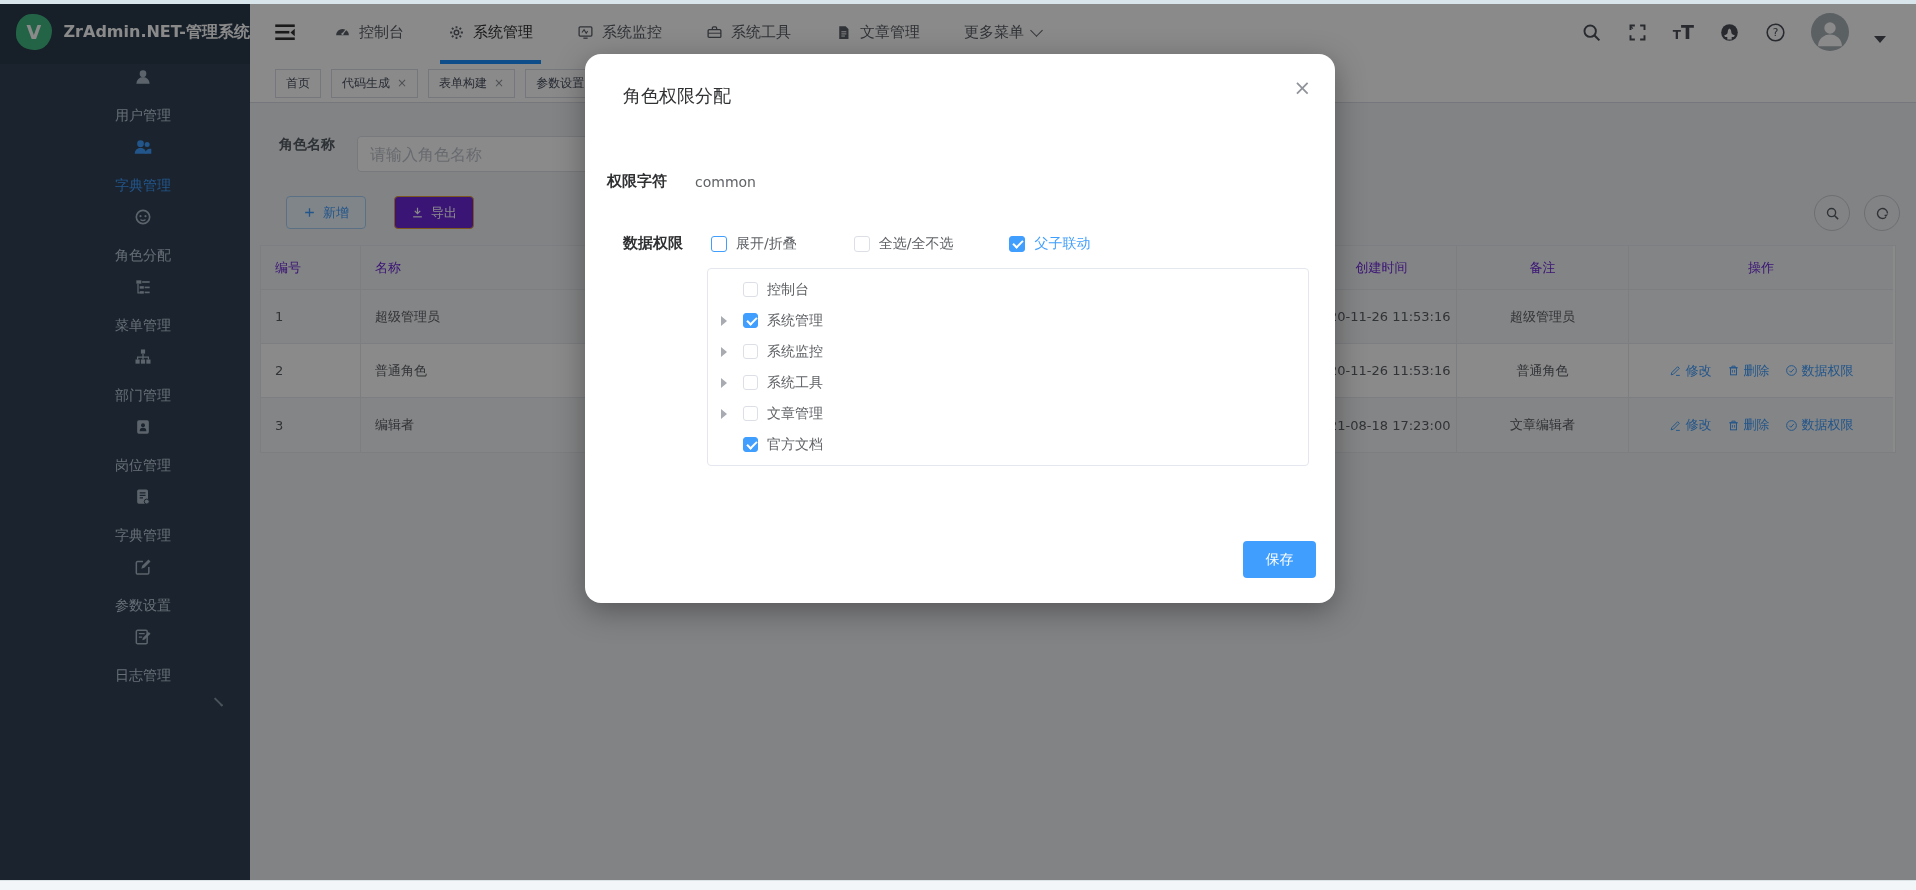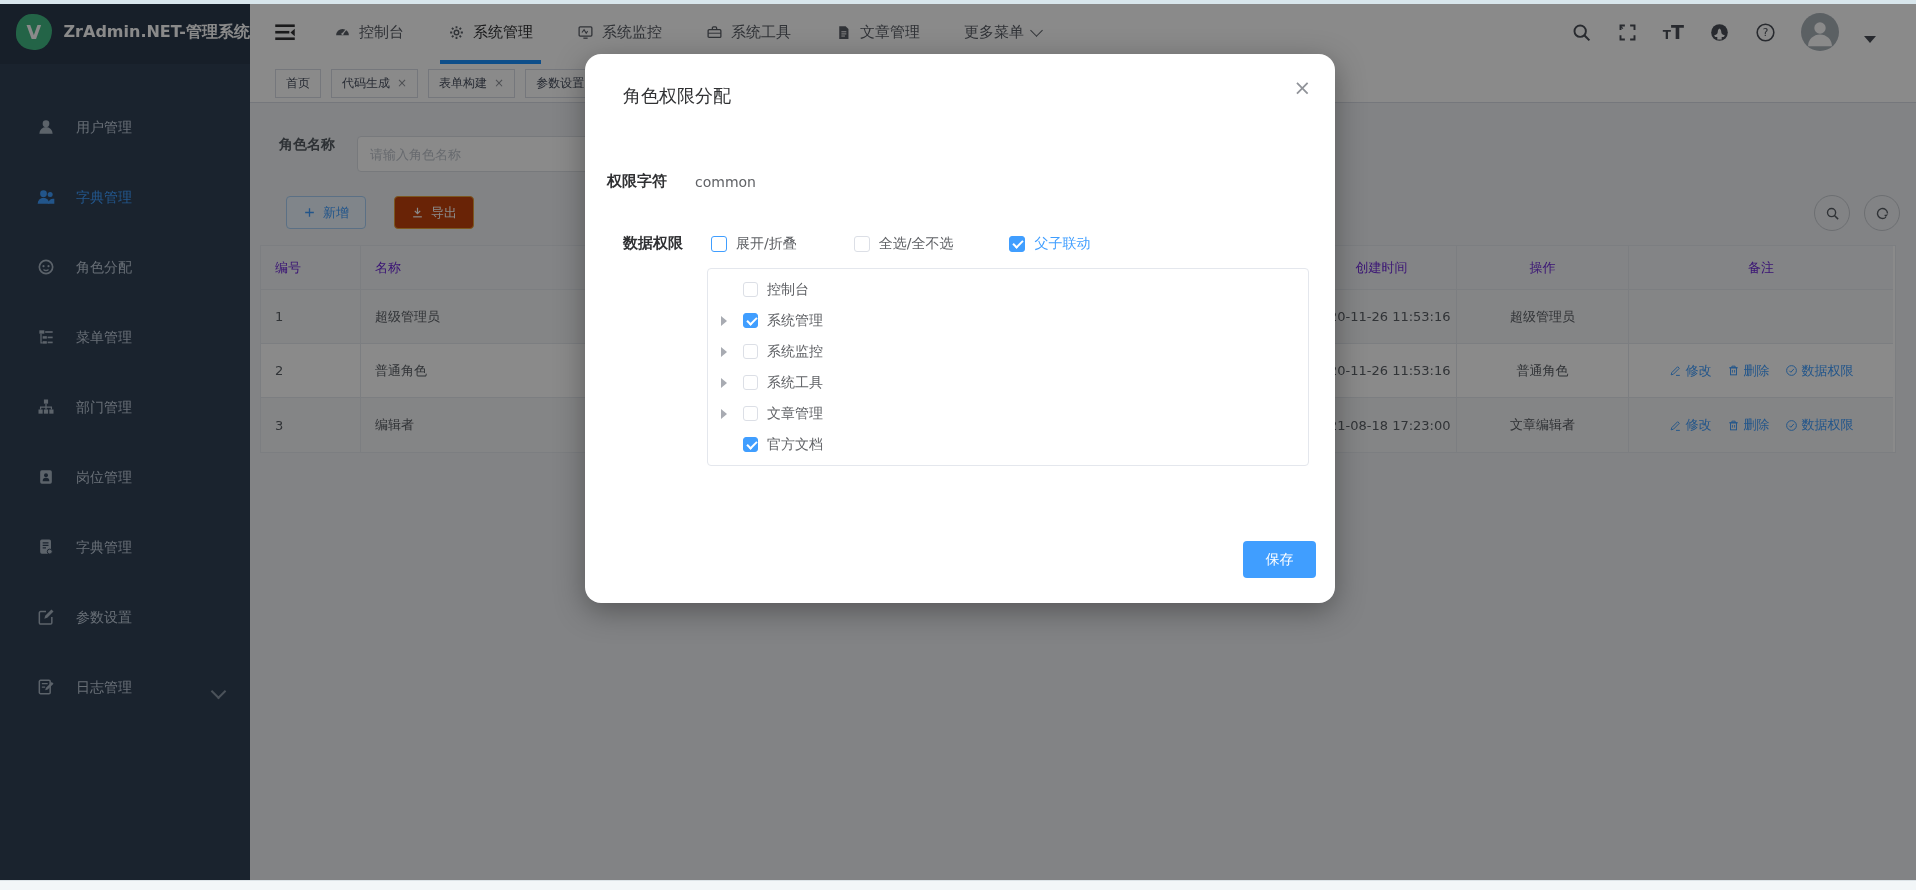--- a/index.html
+++ b/index.html
@@ -10,69 +10,69 @@
   }
   svg{display:block;}
 
   
   .sidebar{position:absolute;left:0;top:0;bottom:0;width:250px;background:#304156;z-index:1;}
   .logo{height:64px;display:flex;align-items:center;padding-left:16px;gap:12px;background:#2b3a4d;}
   .logo-badge{width:36px;height:36px;border-radius:46% 54% 48% 52%/52% 48% 56% 44%;background:#42b983;
     color:#fff;display:flex;align-items:center;justify-content:center;font-weight:bold;font-size:19px;}
   .logo-text{color:#ffffff;font-size:16px;font-weight:bold;white-space:nowrap;}
   .menu{padding-top:3px;}
-  .menu-item{height:70px;display:flex;align-items:flex-end;padding-left:36px;gap:20px;
-    color:#bfcbd9;font-size:14px;cursor:pointer;position:relative;}
+  .menu-item{height:70px;display:flex;align-items:center;padding-left:36px;gap:20px;
+    color:#bfcbd9;font-size:14px;cursor:pointer;position:relative;flex-direction:column;}
   .menu-item .mi-icon{width:20px;height:20px;color:#aab7c5;flex:0 0 auto;}
   .menu-item.active{color:#409eff;}
   .menu-item.active .mi-icon{color:#409eff;}
   .mi-caret{margin-left:auto;margin-right:26px;width:9px;height:9px;border-right:2px solid #8b98a6;
     border-bottom:2px solid #8b98a6;transform:rotate(45deg);margin-top:-4px;}
 
   
   .navbar{position:absolute;left:250px;right:0;top:0;height:64px;background:#ffffff;
     display:flex;align-items:center;z-index:1;}
   .hamburger{margin-left:22px;width:26px;height:26px;color:#303133;cursor:pointer;flex:0 0 auto;}
   .nav-menus{display:flex;margin-left:14px;height:64px;}
   .nav-item{padding:0 22px;height:64px;display:flex;align-items:center;gap:8px;font-size:15px;
     color:#5a5e66;cursor:pointer;position:relative;white-space:nowrap;}
   .nav-item .ni-icon{width:17px;height:17px;color:#5a5e66;}
   .nav-item.active{color:#303133;}
   .nav-item.active::after{content:"";position:absolute;left:14px;right:14px;bottom:0;height:4px;background:#1890ff;}
   .ni-caret{width:8px;height:8px;border-right:1.5px solid #5a5e66;border-bottom:1.5px solid #5a5e66;
     transform:rotate(45deg);margin-top:-4px;}
-  .nav-right{margin-left:auto;display:flex;align-items:center;gap:25px;padding-right:40px;}
+  .nav-right{margin-left:auto;display:flex;align-items:center;gap:25px;padding-right:30px;}
   .nav-icon{width:21px;height:21px;color:#4a4f57;cursor:pointer;}
   .tsize{font-size:19px;font-weight:bold;color:#4a4f57;cursor:pointer;line-height:1;}
   .tsize small{font-size:12px;font-weight:bold;}
   .avatar{width:38px;height:38px;border-radius:50%;background:#a9b1b8;overflow:hidden;cursor:pointer;}
   .caret-down{width:0;height:0;border-left:6px solid transparent;border-right:6px solid transparent;
     border-top:7px solid #4a4f57;margin-top:14px;cursor:pointer;}
 
   
   .tabsbar{position:absolute;left:250px;right:0;top:64px;height:38px;background:#fff;
     border-bottom:1px solid #d8dce5;display:flex;align-items:center;padding-left:25px;gap:10px;z-index:1;}
   .tab{height:27px;padding:0 10px;border:1px solid #d8dce5;background:#fff;font-size:12px;color:#495060;
     display:flex;align-items:center;gap:7px;cursor:pointer;white-space:nowrap;}
   .tab .tab-close{font-size:12px;color:#90939a;line-height:1;cursor:pointer;}
 
   
   .content{position:absolute;left:250px;right:0;top:103px;bottom:0;background:#f0f2f5;z-index:1;}
   .form-row{position:absolute;left:29px;top:33px;display:flex;}
   .form-label{font-weight:bold;color:#555c63;font-size:14px;}
   .role-input{margin-left:22px;width:216px;height:34px;border:1px solid #dcdfe6;border-radius:4px;
-    padding:0 12px;font-size:13px;color:#606266;background:#fff;outline:none;
+    padding:0 12px;font-size:16px;color:#606266;background:#fff;outline:none;
     font-family:"DejaVu Sans","Liberation Sans",sans-serif;}
   .role-input::placeholder{color:#bfc4cc;}
   .btn-row{position:absolute;left:36px;top:93px;display:flex;gap:28px;}
   .btn{height:33px;border-radius:4px;display:inline-flex;align-items:center;gap:7px;padding:0 16px;
     font-size:13px;cursor:pointer;border:1px solid transparent;
     font-family:"DejaVu Sans","Liberation Sans",sans-serif;}
   .btn-add{background:#ecf5ff;border-color:#a8d0f5;color:#409eff;}
-  .btn-export{background:#c2410c;border-color:#e6a23c;color:#fff;font-family:Liberation Mono, monospace;}
+  .btn-export{background:#6d28d9;border-color:#e6a23c;color:#fff;font-family:Liberation Mono, monospace;}
   .btn .b-icon{width:13px;height:13px;}
   .tool-circles{position:absolute;right:16px;top:92px;display:flex;gap:14px;}
   .circle-btn{width:34px;height:34px;border-radius:50%;border:1px solid #c8ccd2;display:flex;
     align-items:center;justify-content:center;color:#585d64;cursor:pointer;background:transparent;}
   .circle-btn svg{width:15px;height:15px;}
 
   
   .table{position:absolute;left:10px;top:142px;width:1636px;background:#fff;
     border:1px solid #e6e9ef;box-sizing:border-box;font-size:13px;color:#5b6066;}
   .t-row{display:grid;grid-template-columns:100px 227px 719px 150px 172px 264px;}
@@ -357,22 +357,22 @@
         </svg>
     </div>
   </div>
 
   <div class="table">
     <div class="t-row t-head">
       <div class="t-cell cell-left">编号</div>
       <div class="t-cell cell-left">名称</div>
       <div class="t-cell"></div>
       <div class="t-cell">创建时间</div>
+      <div class="t-cell">备注</div>
       <div class="t-cell">操作</div>
-      <div class="t-cell">备注</div>
     </div>
     <div class="t-body">
       <div class="t-row striped">
         <div class="t-cell cell-left">1</div>
         <div class="t-cell cell-left">超级管理员</div>
         <div class="t-cell"></div>
         <div class="t-cell">2020-11-26 11:53:16</div>
         <div class="t-cell">超级管理员</div>
         <div class="t-cell"></div>
       </div>

